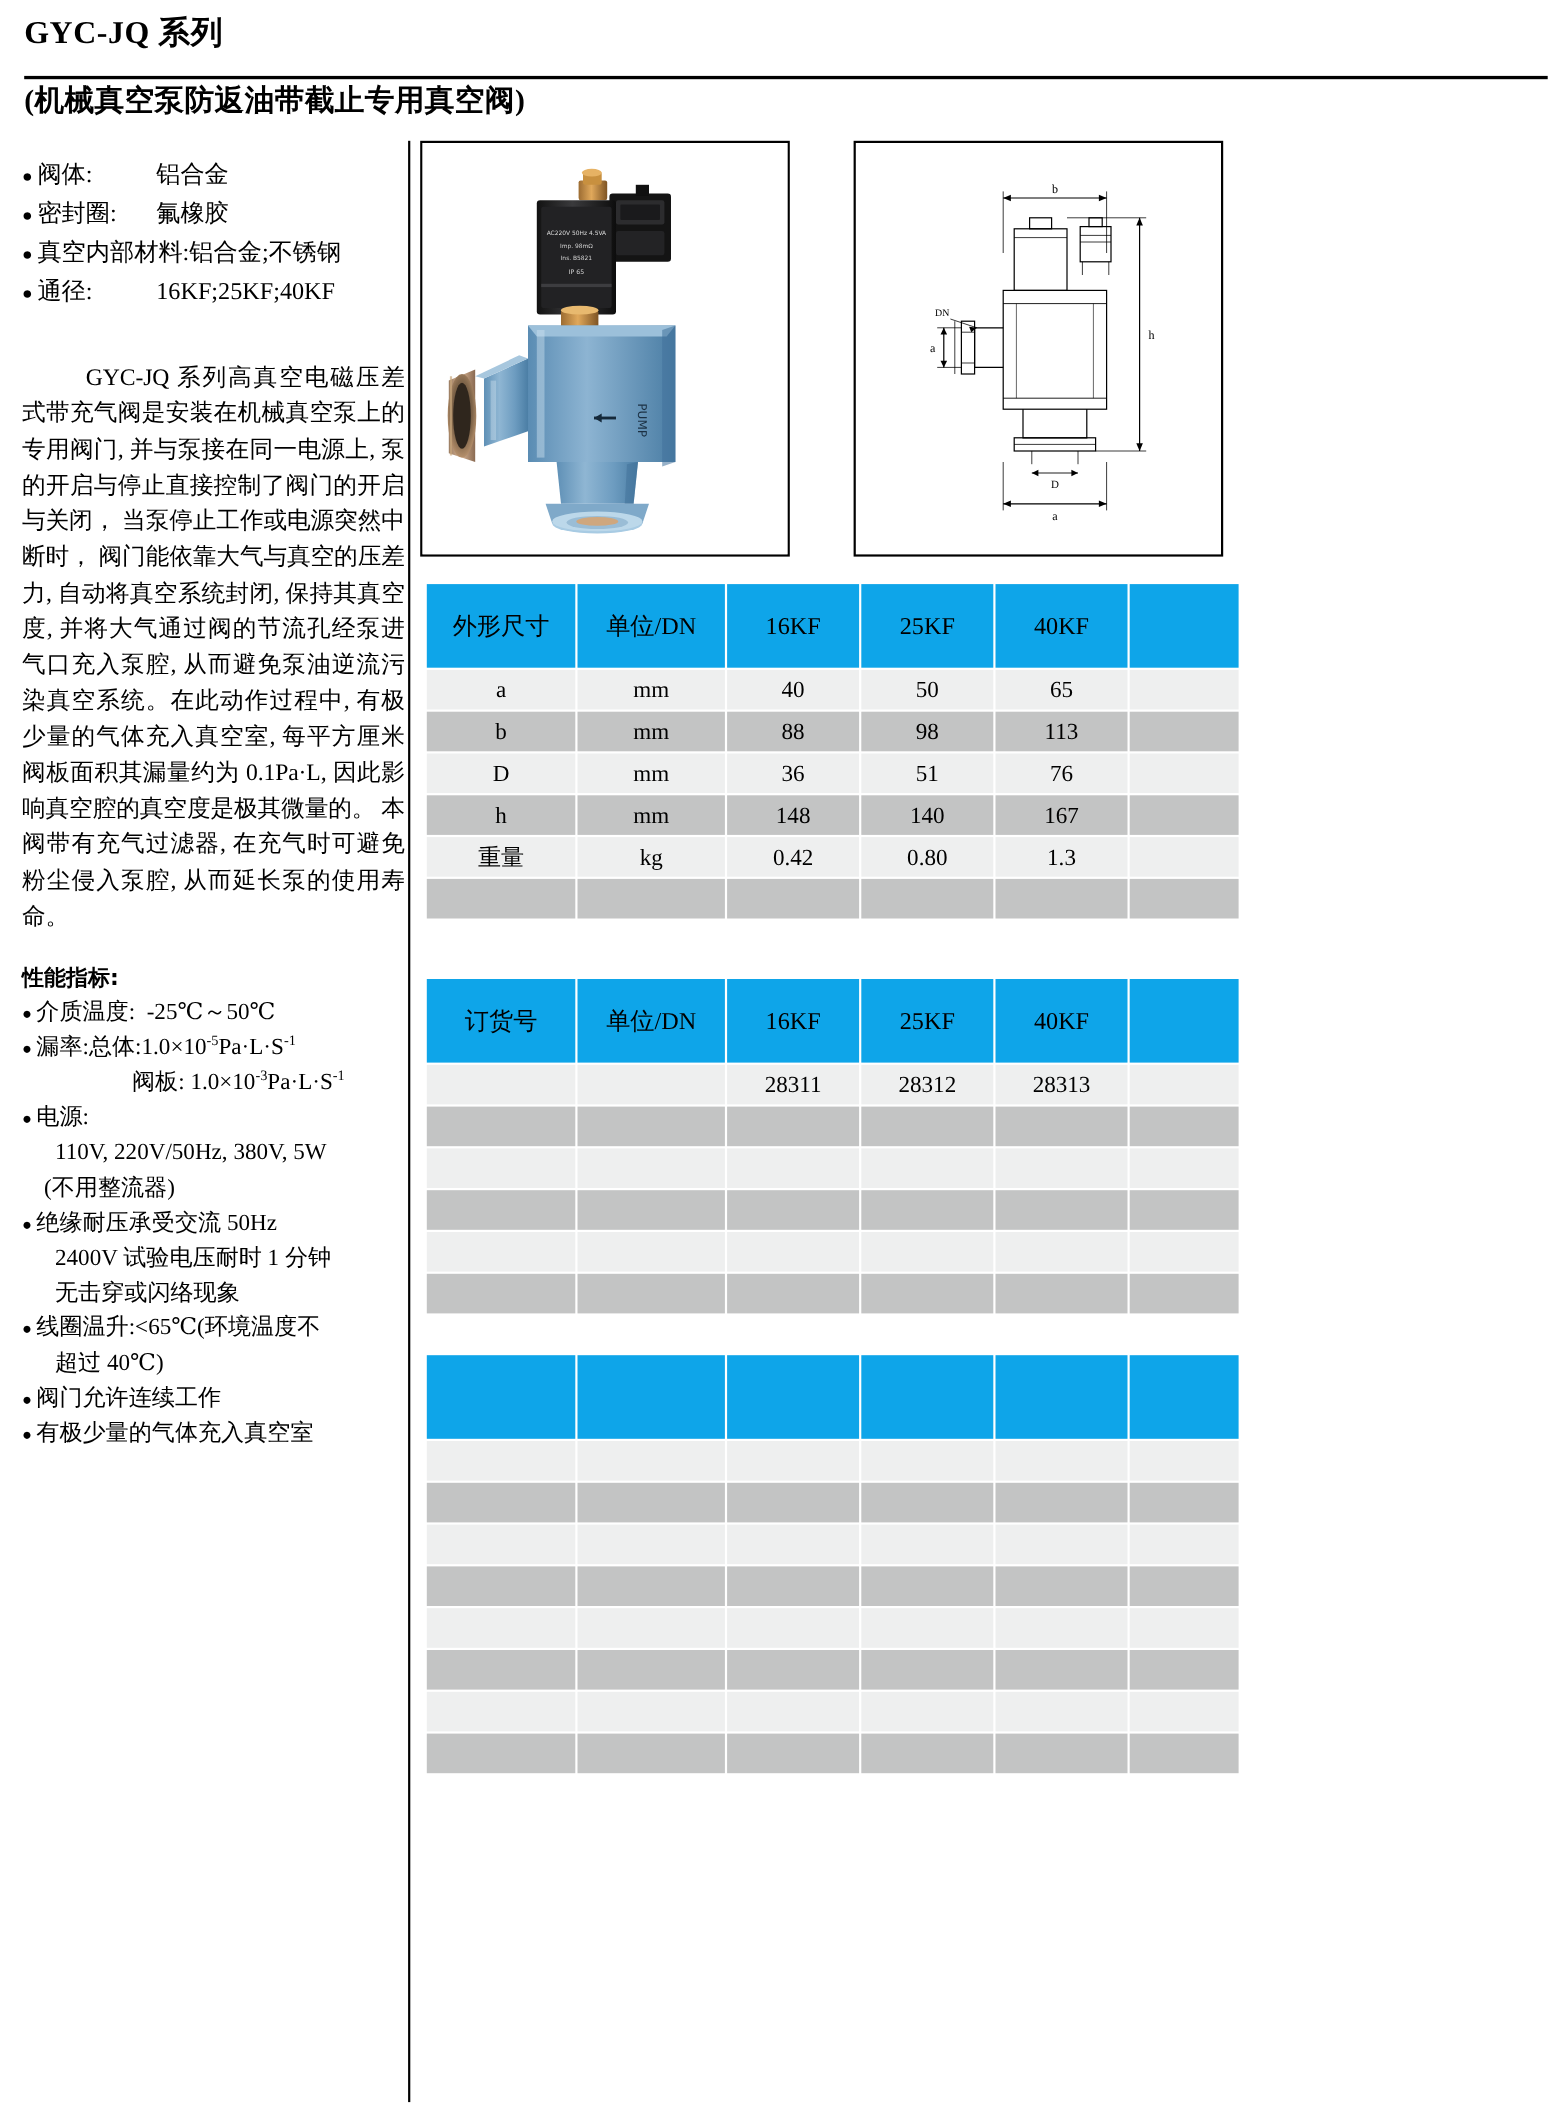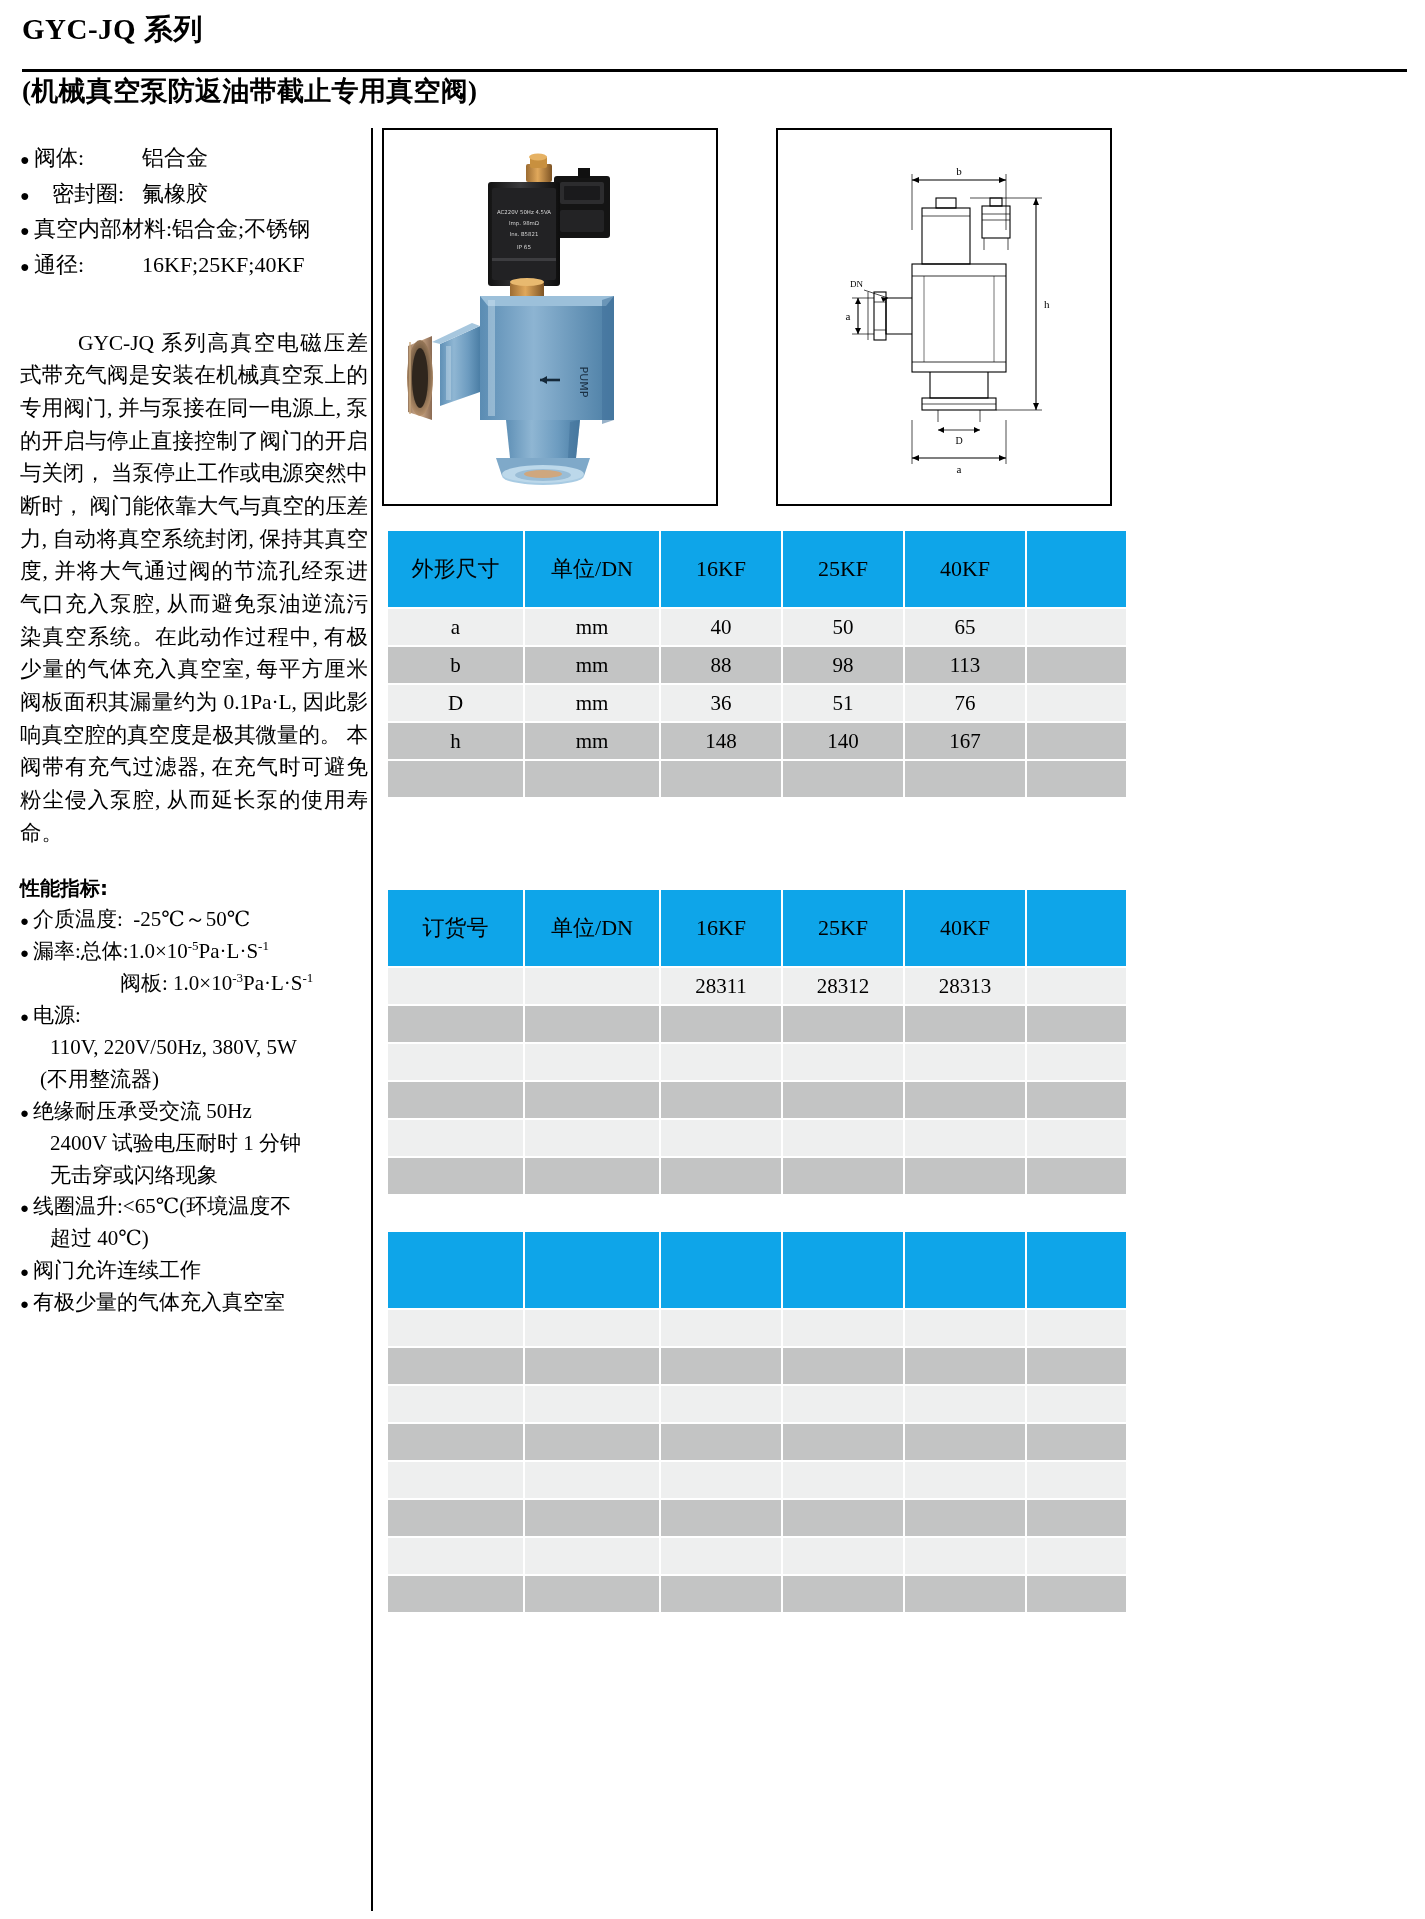--- a/index.html
+++ b/index.html
@@ -34,21 +34,21 @@
   .speclist { margin-top: 2px; }
   .bullet-row {
     display: flex; align-items: baseline;
     font-size: 22px; line-height: 1.62;
     white-space: nowrap;
   }
   .bullet-row .dot { flex: none; width: 14px; font-size: 16px; line-height: 1; }
   .bullet-row .lbl { display: inline-block; }
   .bullet-row .val { display: inline-block; }
   .sp-w1 .lbl { min-width: 108px; }
-  .sp-w2 .lbl { min-width: 108px; text-align: center; }
+  .sp-w2 .lbl { min-width: 108px; }
 
   .para {
     margin-top: 44px;
     font-size: 21.5px;
     line-height: 1.52;
     text-indent: 58px;
     text-align: justify;
     letter-spacing: -0.1px;
   }
 
@@ -409,20 +409,28 @@
       <td></td>
     </tr>
     <tr class="dark">
       <td>h</td>
       <td>mm</td>
       <td>148</td>
       <td>140</td>
       <td>167</td>
       <td></td>
     </tr>
+    <tr class="lite">
+      <td>重量</td>
+      <td>kg</td>
+      <td>0.42</td>
+      <td>0.80</td>
+      <td>1.3</td>
+      <td></td>
+    </tr>
     <tr class="dark">
       <td></td>
       <td></td>
       <td></td>
       <td></td>
       <td></td>
       <td></td>
     </tr>
   </tbody>
 </table>

